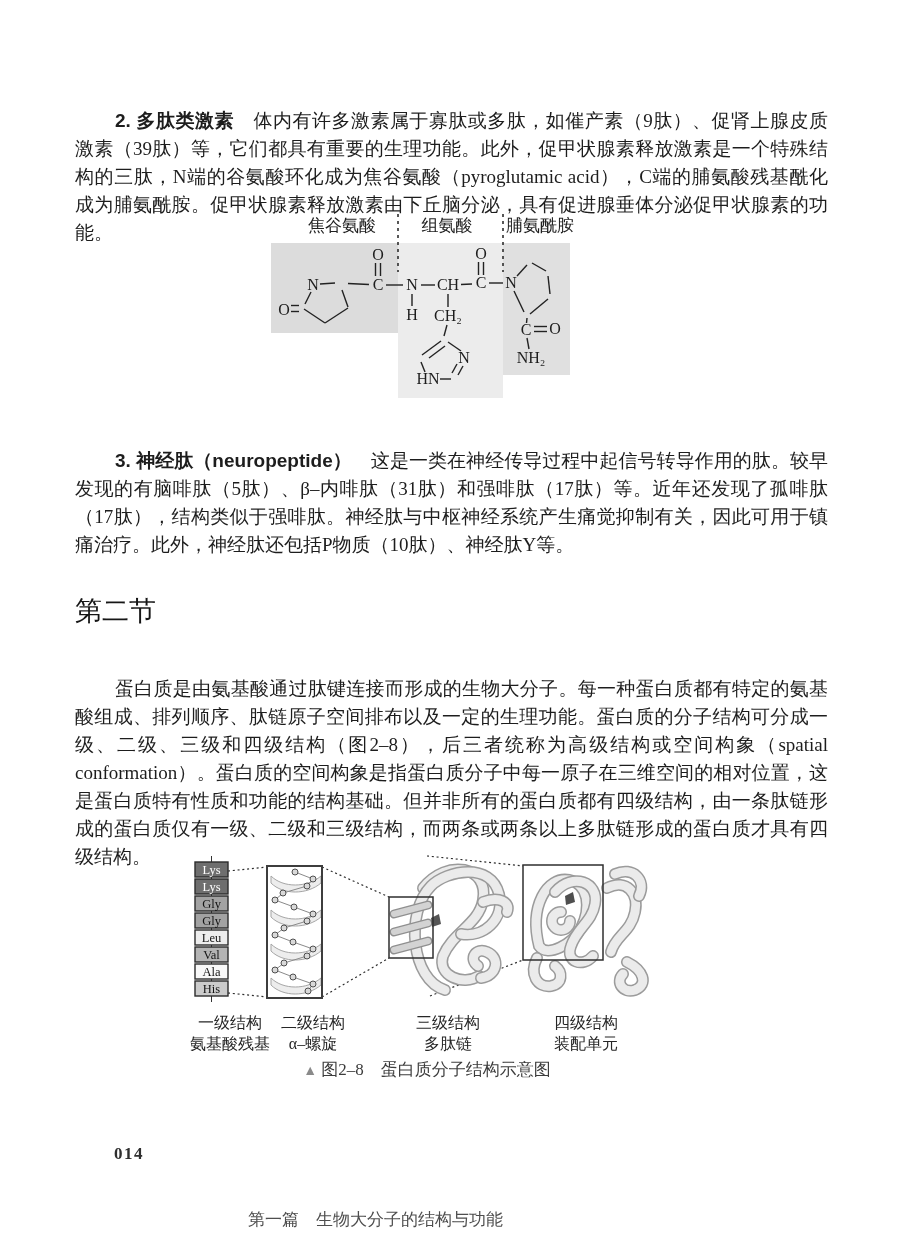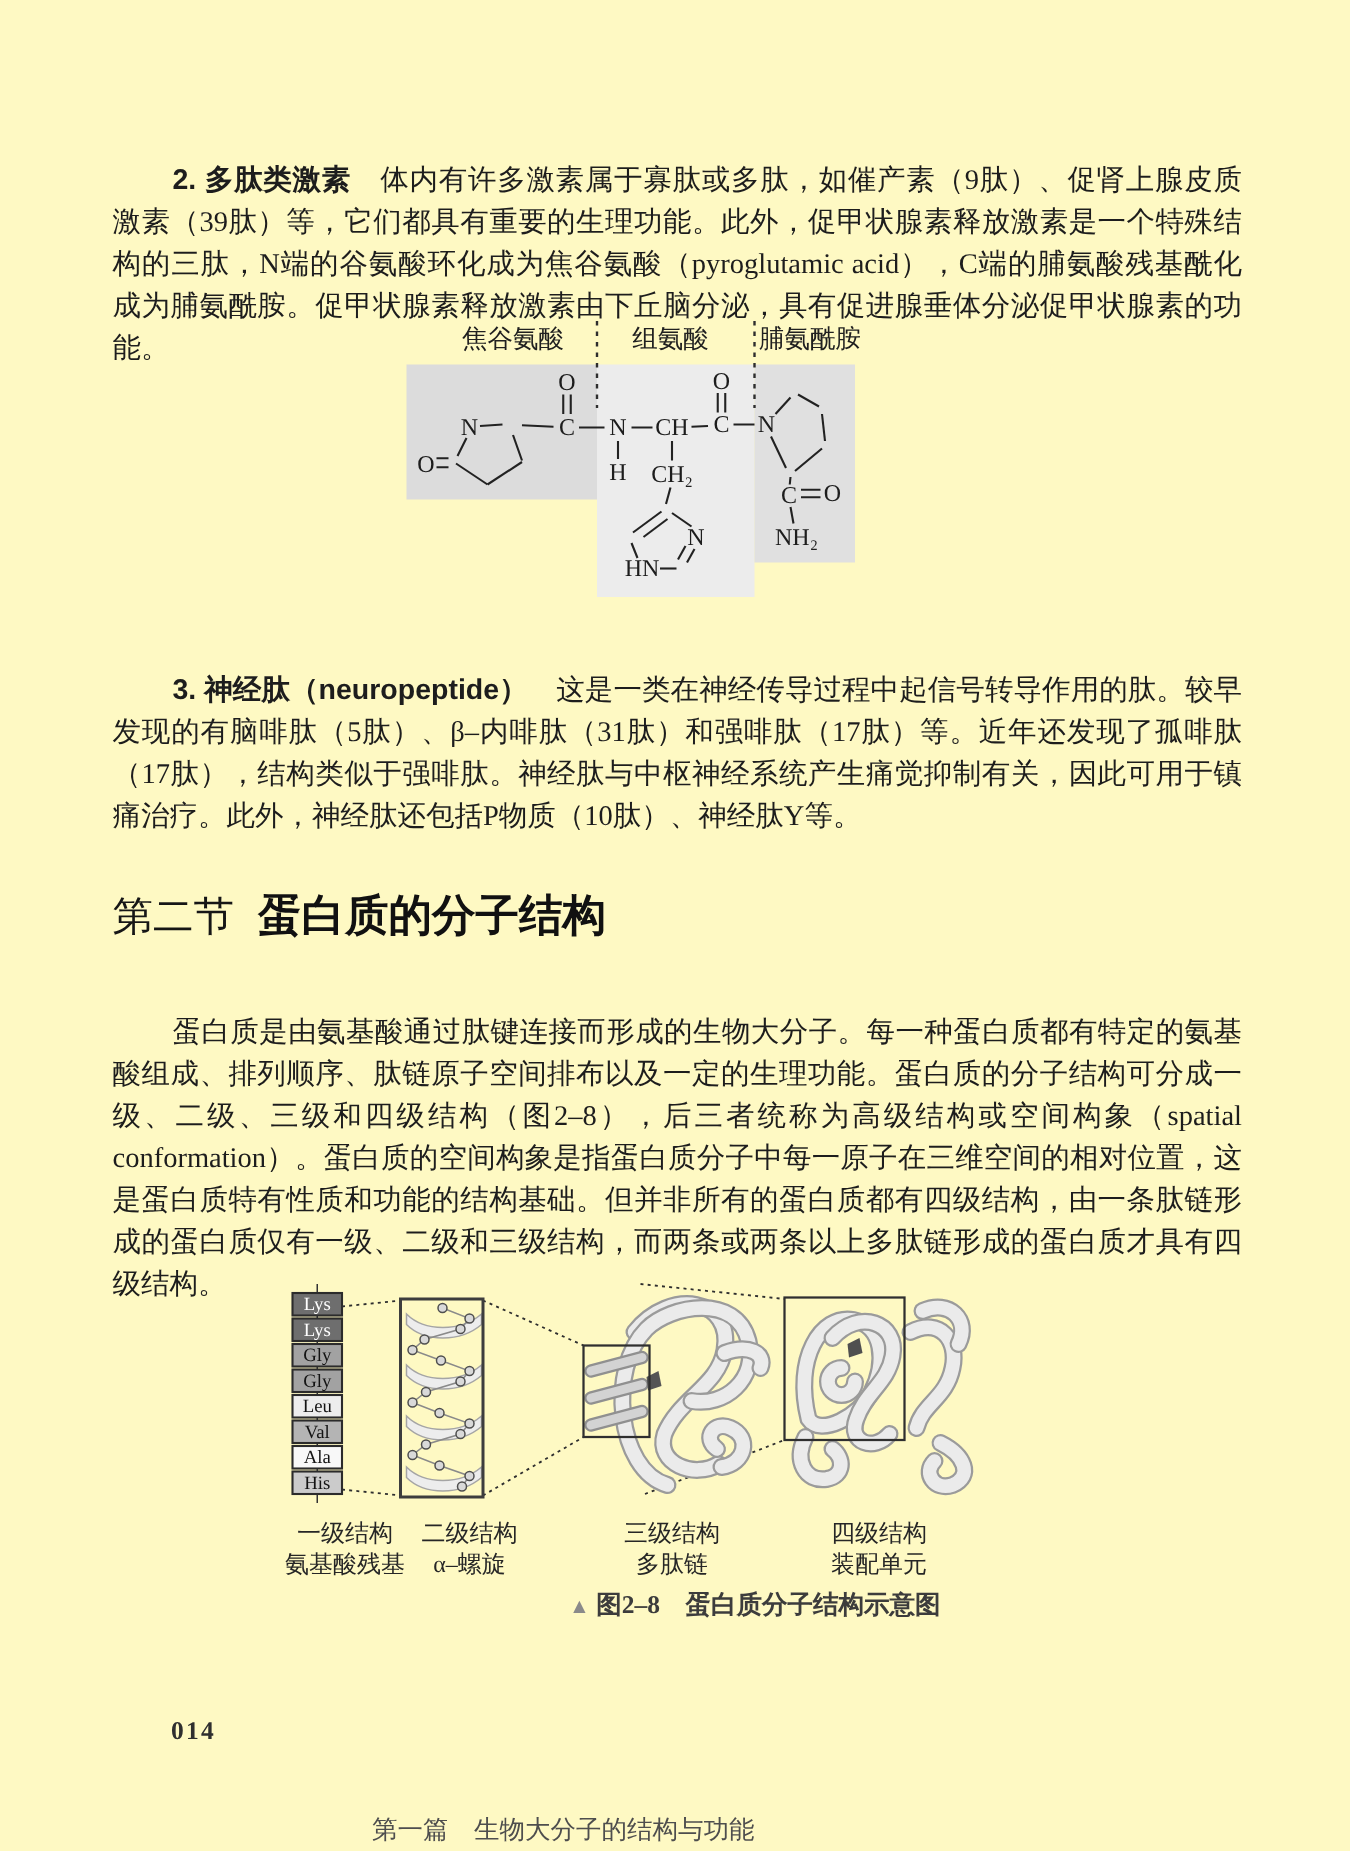--- a/index.html
+++ b/index.html
@@ -1,17 +1,17 @@
 <!DOCTYPE html>
 <html><head>
 <meta charset="utf-8">
 <style>
   html,body{margin:0;padding:0;background:#e8e8e8;}
   .page{
-    position:relative;width:900px;height:1234px;background:#fef9c3;margin:0 auto;
+    position:relative;width:900px;height:1234px;background:#ffffff;margin:0 auto;
     font-family:"Liberation Serif","DejaVu Serif",serif;color:#1d1d1d;overflow:hidden;
   }
   .para{
     position:absolute;left:75px;width:753px;font-size:19px;line-height:28px;
     text-align:justify;text-indent:40px;
   }
   .lead{font-family:"Liberation Sans","DejaVu Sans",sans-serif;font-weight:bold;}
   .section-heading{
     position:absolute;left:75px;top:594px;display:flex;align-items:baseline;gap:16px;
   }
@@ -25,22 +25,22 @@
     position:absolute;left:253px;top:404px;width:320px;text-align:center;
     font-size:17px;line-height:22px;color:#222;
   }
   .fig-svg{position:absolute;left:185px;top:850px;}
   .fig-label{
     position:absolute;top:1012px;width:140px;text-align:center;
     font-size:16px;line-height:21px;color:#262626;
   }
   .fig-label .sub{display:block;}
   .fig-caption{
-    position:absolute;left:227px;top:1059px;width:400px;text-align:right;
-    font-size:17px;line-height:22px;color:#3c3c3c;font-weight:bold;
+    position:absolute;left:227px;top:1059px;width:400px;text-align:center;
+    font-size:17px;line-height:22px;color:#3c3c3c;
   }
   .fig-caption .marker{color:#8a8a8a;font-size:14px;}
   .footer-page{
     position:absolute;left:72px;top:1142px;font-size:17px;line-height:24px;
     font-weight:bold;letter-spacing:1.5px;color:#2f2f2f;margin-left:42px;
   }
   .footer-chapter{
     position:absolute;left:248px;top:1209px;font-size:17px;line-height:22px;color:#4e4e4e;
   }
   .atom{font-size:16px;fill:#1d1d1d;font-family:"Liberation Serif","DejaVu Serif",serif;}
@@ -135,21 +135,20 @@
       <text class="atom" x="276" y="151" text-anchor="middle">NH₂</text>
       <text class="atom" x="173" y="172" text-anchor="middle">HN</text>
       <text class="atom" x="209" y="151" text-anchor="middle">N</text>
     </g>
   </svg>
 
   <p class="para" style="top:428px;"><b class="lead">3. 神经肽（neuropeptide）</b><span>　这是一类在神经传导过程中起信号转导作用的肽。较早发现的有脑啡肽（5肽）、β–内啡肽（31肽）和强啡肽（17肽）等。近年还发现了孤啡肽（17肽），结构类似于强啡肽。神经肽与中枢神经系统产生痛觉抑制有关，因此可用于镇痛治疗。此外，神经肽还包括P物质（10肽）、神经肽Y等。</span></p>
 
   <div class="section-heading">
     <span class="section-no">第二节</span>
-    <span class="section-title">蛋白质的分子结构</span>
   </div>
 
   <p class="para" style="top:656px;"><span>蛋白质是由氨基酸通过肽键连接而形成的生物大分子。每一种蛋白质都有特定的氨基酸组成、排列顺序、肽链原子空间排布以及一定的生理功能。蛋白质的分子结构可分成一级、二级、三级和四级结构（图2–8），后三者统称为高级结构或空间构象（spatial conformation）。蛋白质的空间构象是指蛋白质分子中每一原子在三维空间的相对位置，这是蛋白质特有性质和功能的结构基础。但并非所有的蛋白质都有四级结构，由一条肽链形成的蛋白质仅有一级、二级和三级结构，而两条或两条以上多肽链形成的蛋白质才具有四级结构。</span></p>
 
   <svg class="fig-svg" width="545" height="162" viewBox="0 0 545 162">
 
     <line x1="26.5" y1="6" x2="26.5" y2="152" stroke="#333" stroke-width="1"></line>
     <g>
       <rect class="res-box" x="10" y="12" width="33" height="15" fill="#6e6e6e"></rect>
       <text class="res-txt" x="26.5" y="23.5" text-anchor="middle" fill="#ffffff">Lys</text>

